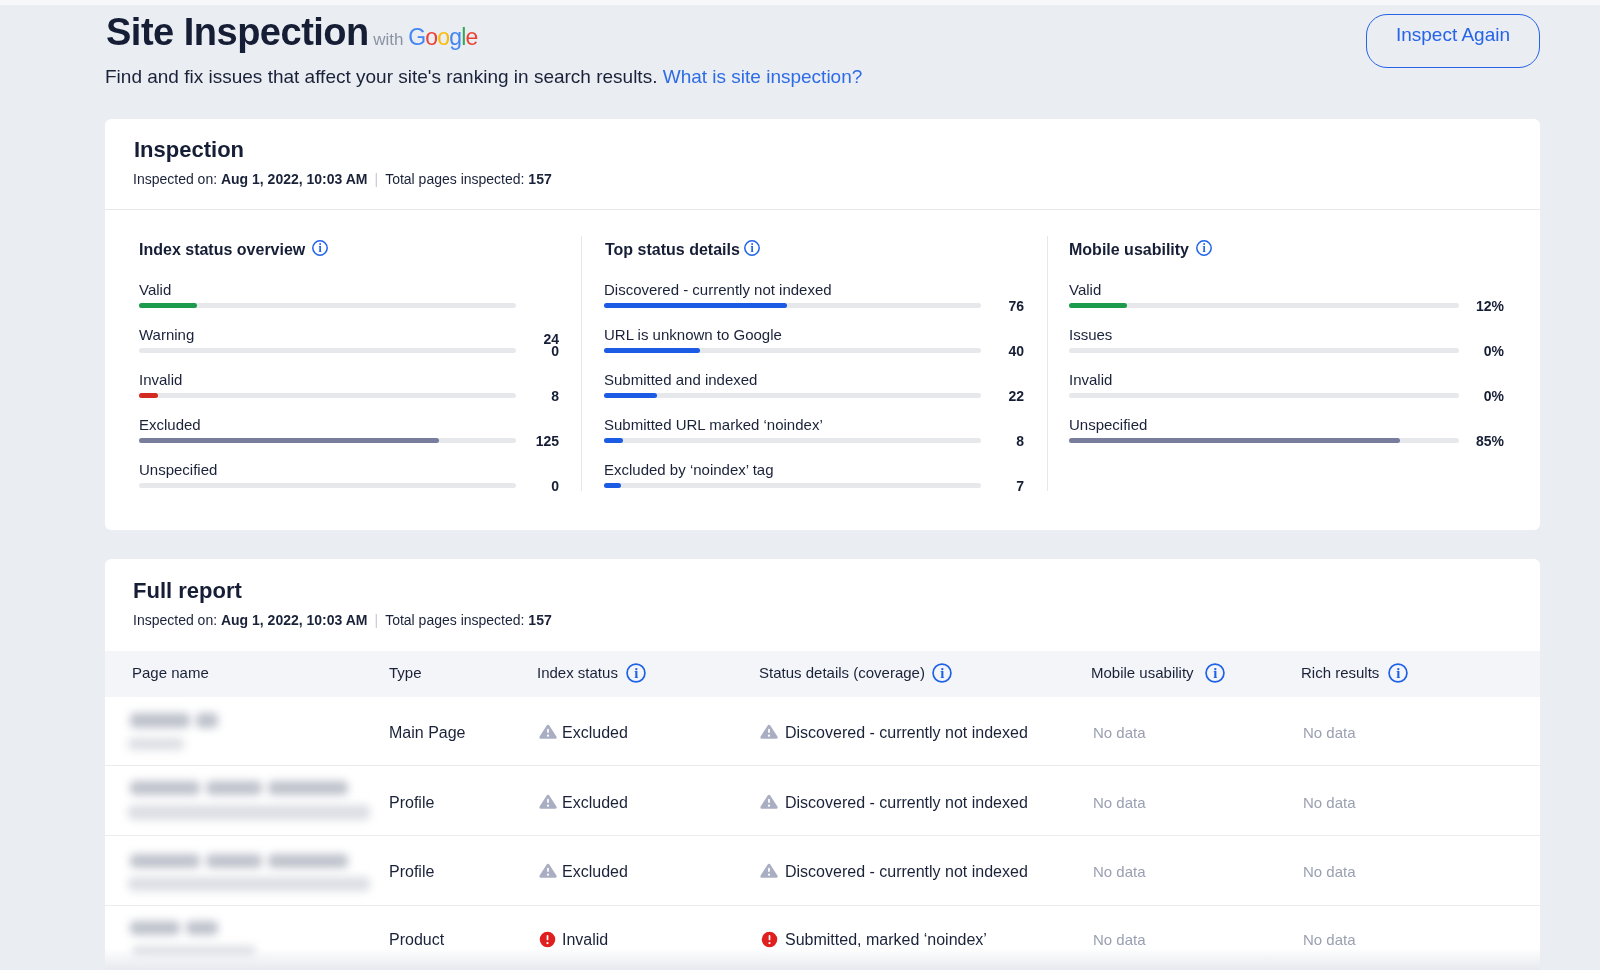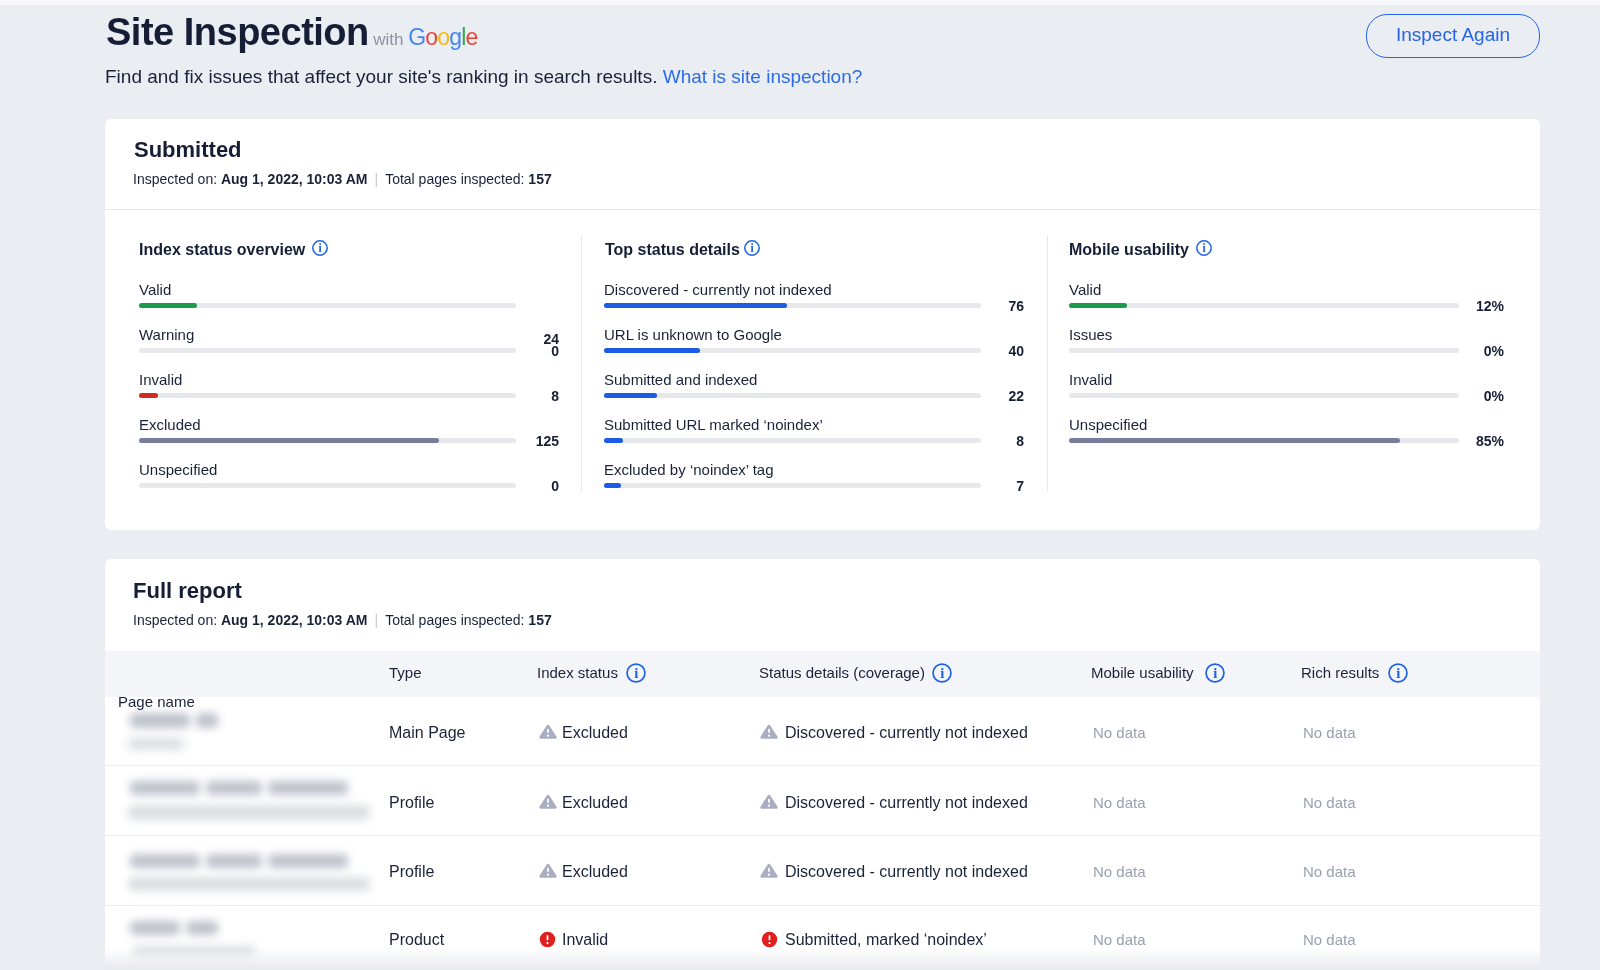--- a/index.html
+++ b/index.html
@@ -5,21 +5,21 @@
   * { margin:0; padding:0; box-sizing:border-box; }
   html,body { width:1600px; height:970px; overflow:hidden; }
   body { background:#EAEDF2; font-family:"Liberation Sans", sans-serif; color:#1A2239; position:relative; }
   .abs { position:absolute; }
   .card { position:absolute; background:#fff; border-radius:6px; }
   .with { font-size:17px; color:#8C93A3; font-weight:normal; }
   .google { font-size:23px; font-weight:normal; letter-spacing:-0.8px; }
   .g1{color:#4285F4}.g2{color:#EA4335}.g3{color:#FBBC05}.g4{color:#4285F4}.g5{color:#34A853}.g6{color:#EA4335}
   .subtitle { font-size:19px; color:#1A2239; line-height:1; }
   
-  .btn { position:absolute; left:1366px; top:14px; width:174px; height:44px; border:1px solid #2563E8; border-radius:21px; color:#2563E8; font-size:19px; line-height:40px; text-align:center; }
+  .btn { position:absolute; left:1366px; top:14px; width:174px; height:54px; border:1px solid #2563E8; border-radius:21px; color:#2563E8; font-size:19px; line-height:40px; text-align:center; }
   .cardtitle { font-size:22px; font-weight:bold; color:#161E36; line-height:1; }
   .inspline { font-size:14px; color:#1A2239; line-height:1; }
   .sep { color:#C6CAD3; padding:0 7px; }
   .coltitle { font-size:16px; font-weight:bold; color:#161E36; line-height:1; }
   .rowlabel { font-size:15px; color:#1A2239; line-height:1; }
   .track { position:absolute; height:5px; border-radius:2.5px; background:#E7E8EB; }
   .fill { position:absolute; height:5px; border-radius:2.5px; top:0; left:0; }
   .val { position:absolute; font-size:14px; font-weight:bold; color:#161E36; width:60px; text-align:right; line-height:1; }
   .th { position:absolute; font-size:15px; color:#1A2239; line-height:1; }
   .td { position:absolute; font-size:16px; color:#1A2239; line-height:1; }
@@ -36,21 +36,21 @@
 
 <div class="abs" style="left:106px; top:13px; white-space:nowrap; line-height:1;">
   <span style="font-size:38px; font-weight:bold; color:#161E36; letter-spacing:-0.5px;">Site Inspection</span>
   <span class="with"> with </span>
   <span class="google"><span class="g1">G</span><span class="g2">o</span><span class="g3">o</span><span class="g4">g</span><span class="g5">l</span><span class="g6">e</span></span>
 </div>
 <div class="abs subtitle" style="left:105px; top:67px;">Find and fix issues that affect your site's ranking in search results. <span style="color:#2D6CE6;">What is site inspection?</span></div>
 <div class="btn">Inspect Again</div>
 
 <div class="card" style="left:105px; top:119px; width:1435px; height:411px;"></div>
-<div class="abs cardtitle" style="left:134px; top:139px;">Submitted</div>
+<div class="abs cardtitle" style="left:134px; top:139px;">Inspection</div>
 <div class="abs inspline" style="left:133px; top:172px;">Inspected on: <b>Aug 1, 2022, 10:03 AM</b><span class="sep">|</span>Total pages inspected: <b>157</b></div>
 <div class="abs" style="left:105px; top:209px; width:1435px; height:1px; background:#E6E8EC;"></div>
 <div class="abs" style="left:581px; top:236px; width:1px; height:255px; background:#E4E7EC;"></div>
 <div class="abs" style="left:1047px; top:236px; width:1px; height:255px; background:#E4E7EC;"></div>
 
 <div class="abs coltitle" style="left:139px; top:242px;">Index status overview</div>
 <div class="abs coltitle" style="left:605px; top:242px;">Top status details</div>
 <div class="abs coltitle" style="left:1069px; top:242px;">Mobile usability</div>
 
 <svg class="icon" style="left:311px; top:239px;" width="18" height="18" viewBox="0 0 18 18">
@@ -140,21 +140,21 @@
 <div class="track" style="left:1069px; top:438px; width:390px;">
     <div class="fill" style="width:331px; background:#787D9D;"></div>
   </div>
 <div class="val" style="left:1444px; top:434px;">85%</div>
 
 <div class="card" style="left:105px; top:559px; width:1435px; height:460px;"></div>
 <div class="abs cardtitle" style="left:133px; top:580px;">Full report</div>
 <div class="abs inspline" style="left:133px; top:613px;">Inspected on: <b>Aug 1, 2022, 10:03 AM</b><span class="sep">|</span>Total pages inspected: <b>157</b></div>
 
 <div class="abs" style="left:105px; top:651px; width:1435px; height:46px; background:#F4F5F8;"></div>
-<div class="th" style="left:118px; top:665px;margin-top:29px;">Page name</div>
+<div class="th" style="left:132px; top:665px;">Page name</div>
 <div class="th" style="left:389px; top:665px;">Type</div>
 <div class="th" style="left:537px; top:665px;">Index status</div>
 <div class="th" style="left:759px; top:665px;">Status details (coverage)</div>
 <div class="th" style="left:1091px; top:665px;">Mobile usability</div>
 <div class="th" style="left:1301px; top:665px;">Rich results</div>
 
 <svg class="icon" style="left:625px; top:662px;" width="22" height="22" viewBox="0 0 18 18">
     <circle cx="9" cy="9" r="7.3" fill="none" stroke="#1E62E8" stroke-width="1.4"></circle>
     <text x="9.2" y="13.4" text-anchor="middle" font-family="Liberation Serif" font-weight="bold" font-size="12" fill="#1E62E8">i</text>
   </svg>

